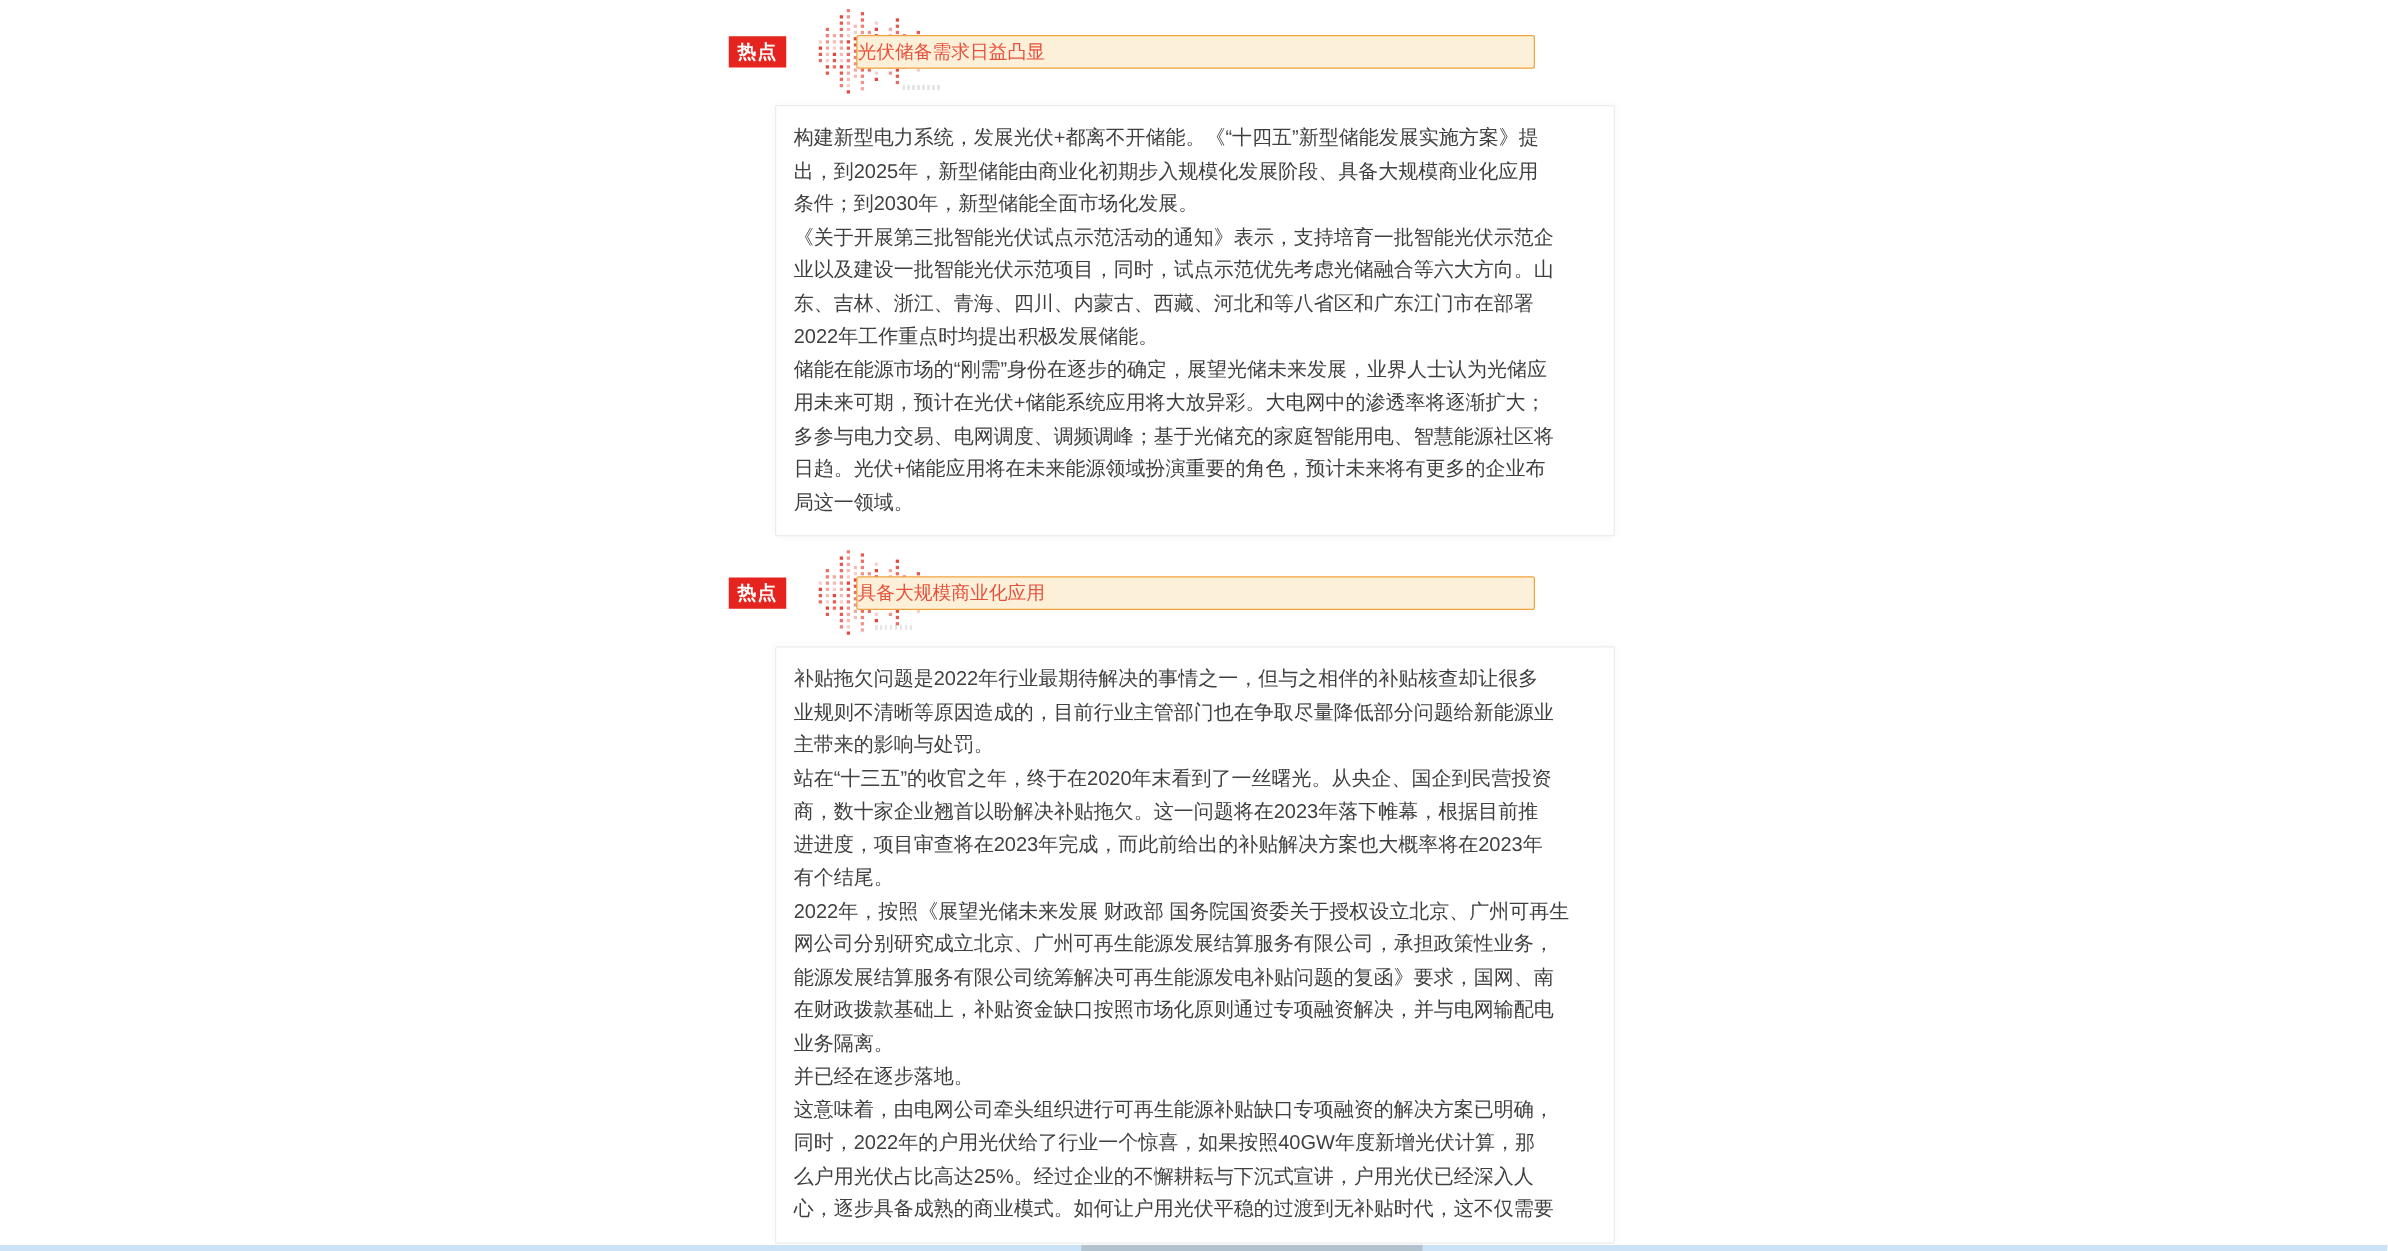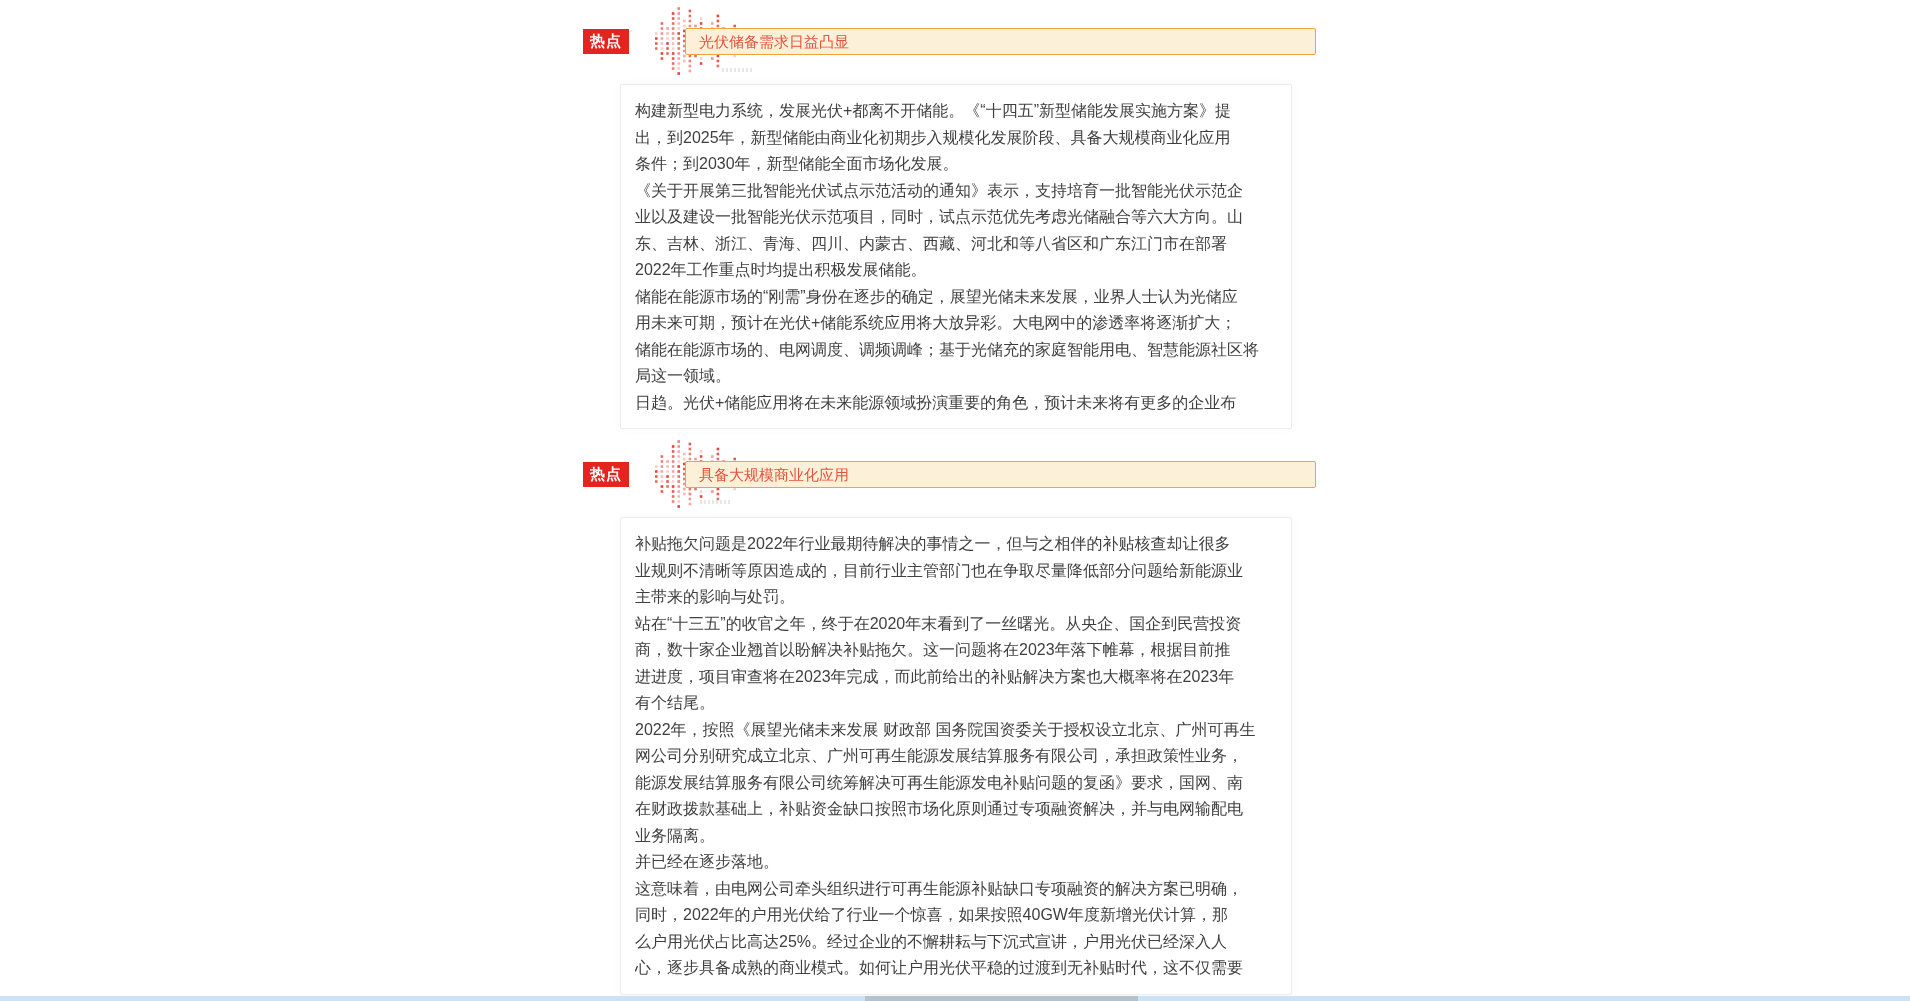--- a/index.html
+++ b/index.html
@@ -9,26 +9,26 @@
     font-family:"Liberation Sans", sans-serif;
   }
   .dot-wave{position:absolute;z-index:1;}
   .hot-badge{
     position:absolute;z-index:3;left:583px;width:46px;height:25px;
     background:var(--badge-bg);color:var(--badge-text);
     font-size:15px;font-weight:bold;letter-spacing:1px;
     display:flex;align-items:center;justify-content:center;
   }
   .title-box{
-    position:absolute;z-index:2;left:685px;width:631px;height:27px;
+    position:absolute;z-index:2;left:685px;width:543px;height:27px;
     background:var(--header-bg);
     border:1px solid var(--header-border);
     border-radius:2px;
     display:flex;align-items:center;
-    padding-left:13px;box-sizing:border-box;
+    box-sizing:border-box;
   }
   .title-box .title-text{
     color:var(--header-title);font-size:15px;line-height:27px;white-space:nowrap;
   }
   .article-card{
     position:absolute;left:620px;width:672px;
     background:var(--card-bg);
     border:1px solid var(--card-border);
     border-radius:2px;
     box-shadow:0 0 8px rgba(0,0,0,0.04);
@@ -210,23 +210,23 @@
   <div>
       <div class="tline">构建新型电力系统，发展光伏+都离不开储能。《“十四五”新型储能发展实施方案》提</div>
       <div class="tline">出，到2025年，新型储能由商业化初期步入规模化发展阶段、具备大规模商业化应用</div>
       <div class="tline">条件；到2030年，新型储能全面市场化发展。</div>
       <div class="tline">《关于开展第三批智能光伏试点示范活动的通知》表示，支持培育一批智能光伏示范企</div>
       <div class="tline">业以及建设一批智能光伏示范项目，同时，试点示范优先考虑光储融合等六大方向。山</div>
       <div class="tline">东、吉林、浙江、青海、四川、内蒙古、西藏、河北和等八省区和广东江门市在部署</div>
       <div class="tline">2022年工作重点时均提出积极发展储能。</div>
       <div class="tline">储能在能源市场的“刚需”身份在逐步的确定，展望光储未来发展，业界人士认为光储应</div>
       <div class="tline">用未来可期，预计在光伏+储能系统应用将大放异彩。大电网中的渗透率将逐渐扩大；</div>
-      <div class="tline">储能在能源市场的、电网调度、调频调峰；基于光储充的家庭智能用电、智慧能源社区将</div>
+      <div class="tline">多参与电力交易、电网调度、调频调峰；基于光储充的家庭智能用电、智慧能源社区将</div>
+      <div class="tline">日趋。光伏+储能应用将在未来能源领域扮演重要的角色，预计未来将有更多的企业布</div>
       <div class="tline">局这一领域。</div>
-      <div class="tline">日趋。光伏+储能应用将在未来能源领域扮演重要的角色，预计未来将有更多的企业布</div>
     </div>
 </div>
 
 <div>
   <svg class="dot-wave" style="left:653px;top:434px;" width="112" height="80" viewBox="0 0 112 80">
       <rect x="2.0" y="31.2" width="2.6" height="2.6" fill="var(--dots)" opacity="0.25"></rect>
       <rect x="2.0" y="36.2" width="2.6" height="2.6" fill="var(--dots)" opacity="0.95"></rect>
       <rect x="2.0" y="41.2" width="2.6" height="2.6" fill="var(--dots)" opacity="0.85"></rect>
       <rect x="2.0" y="46.2" width="2.6" height="2.6" fill="var(--dots)" opacity="0.75"></rect>
       <rect x="7.6" y="21.2" width="2.6" height="2.6" fill="var(--dots)" opacity="0.75"></rect>

